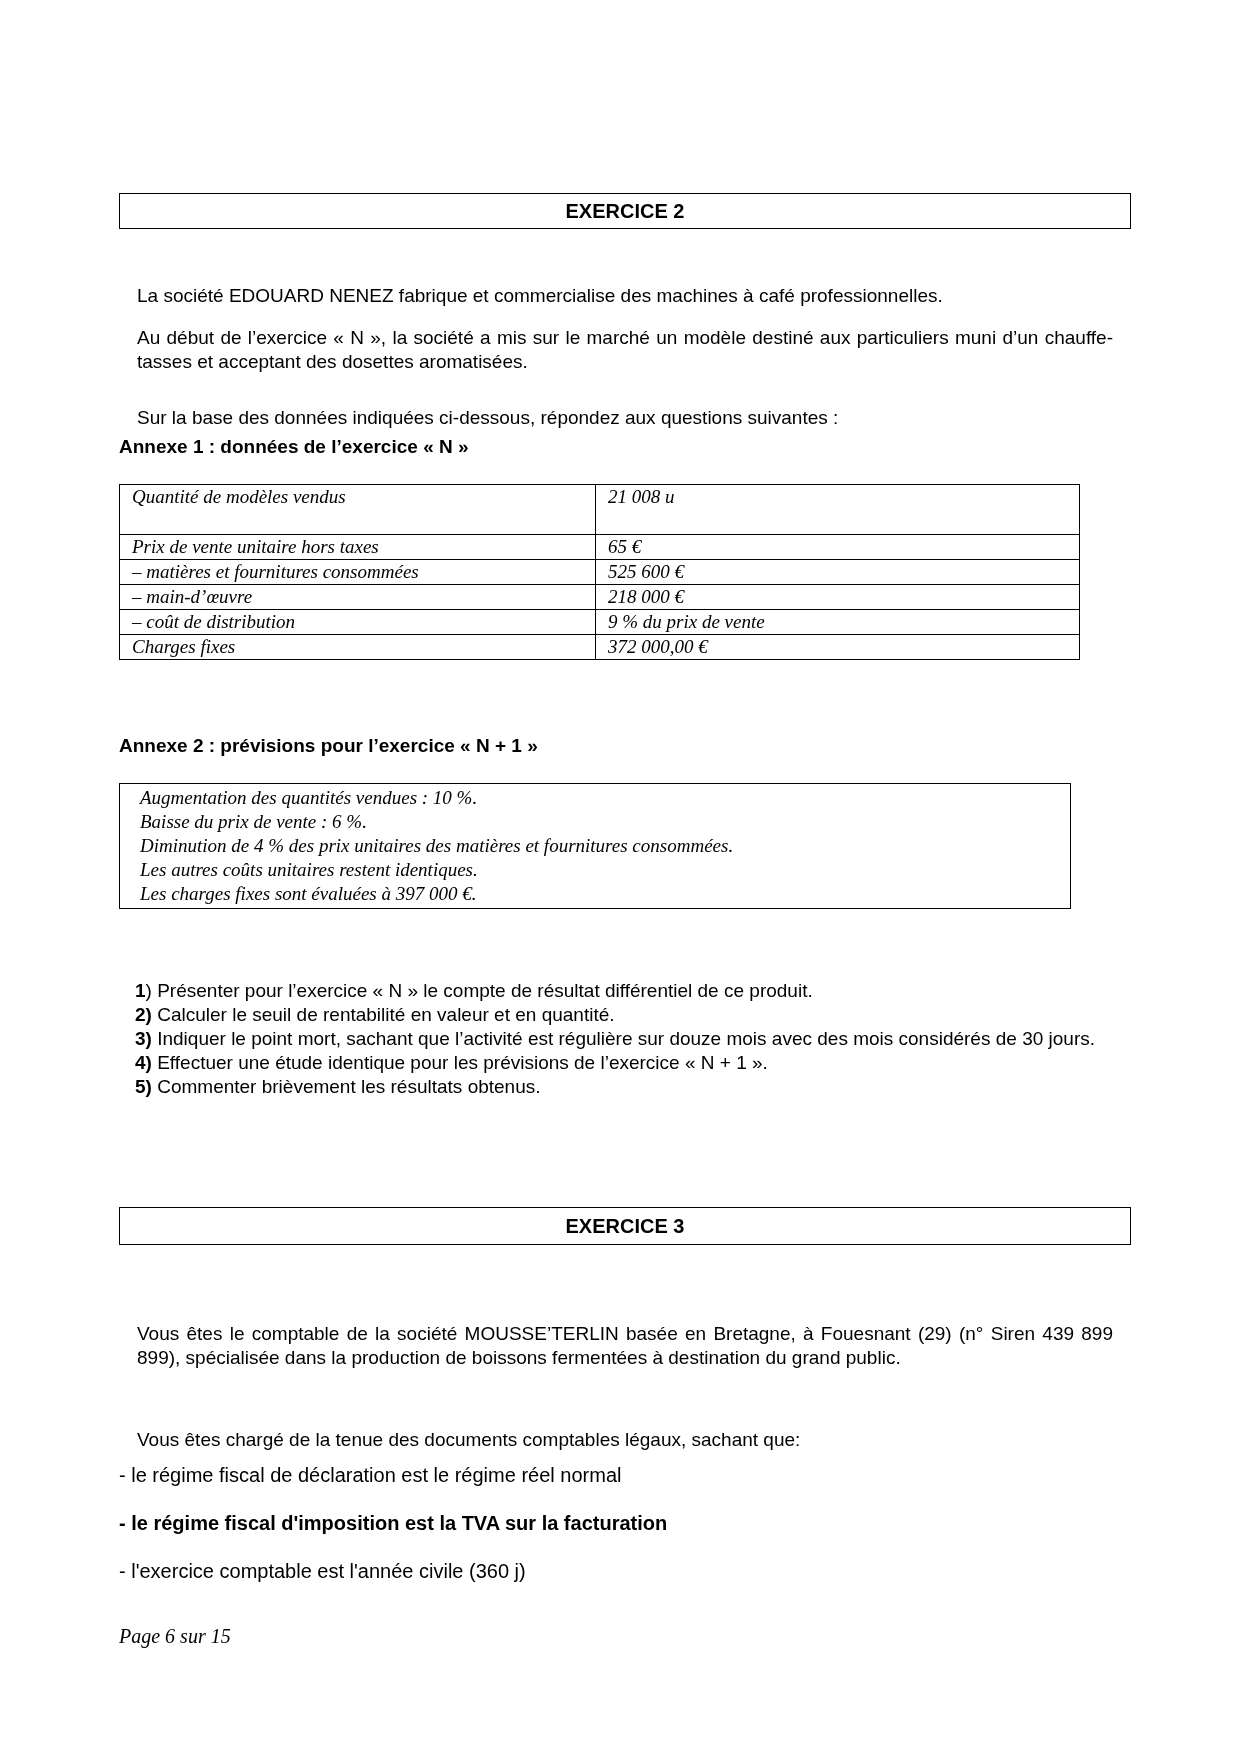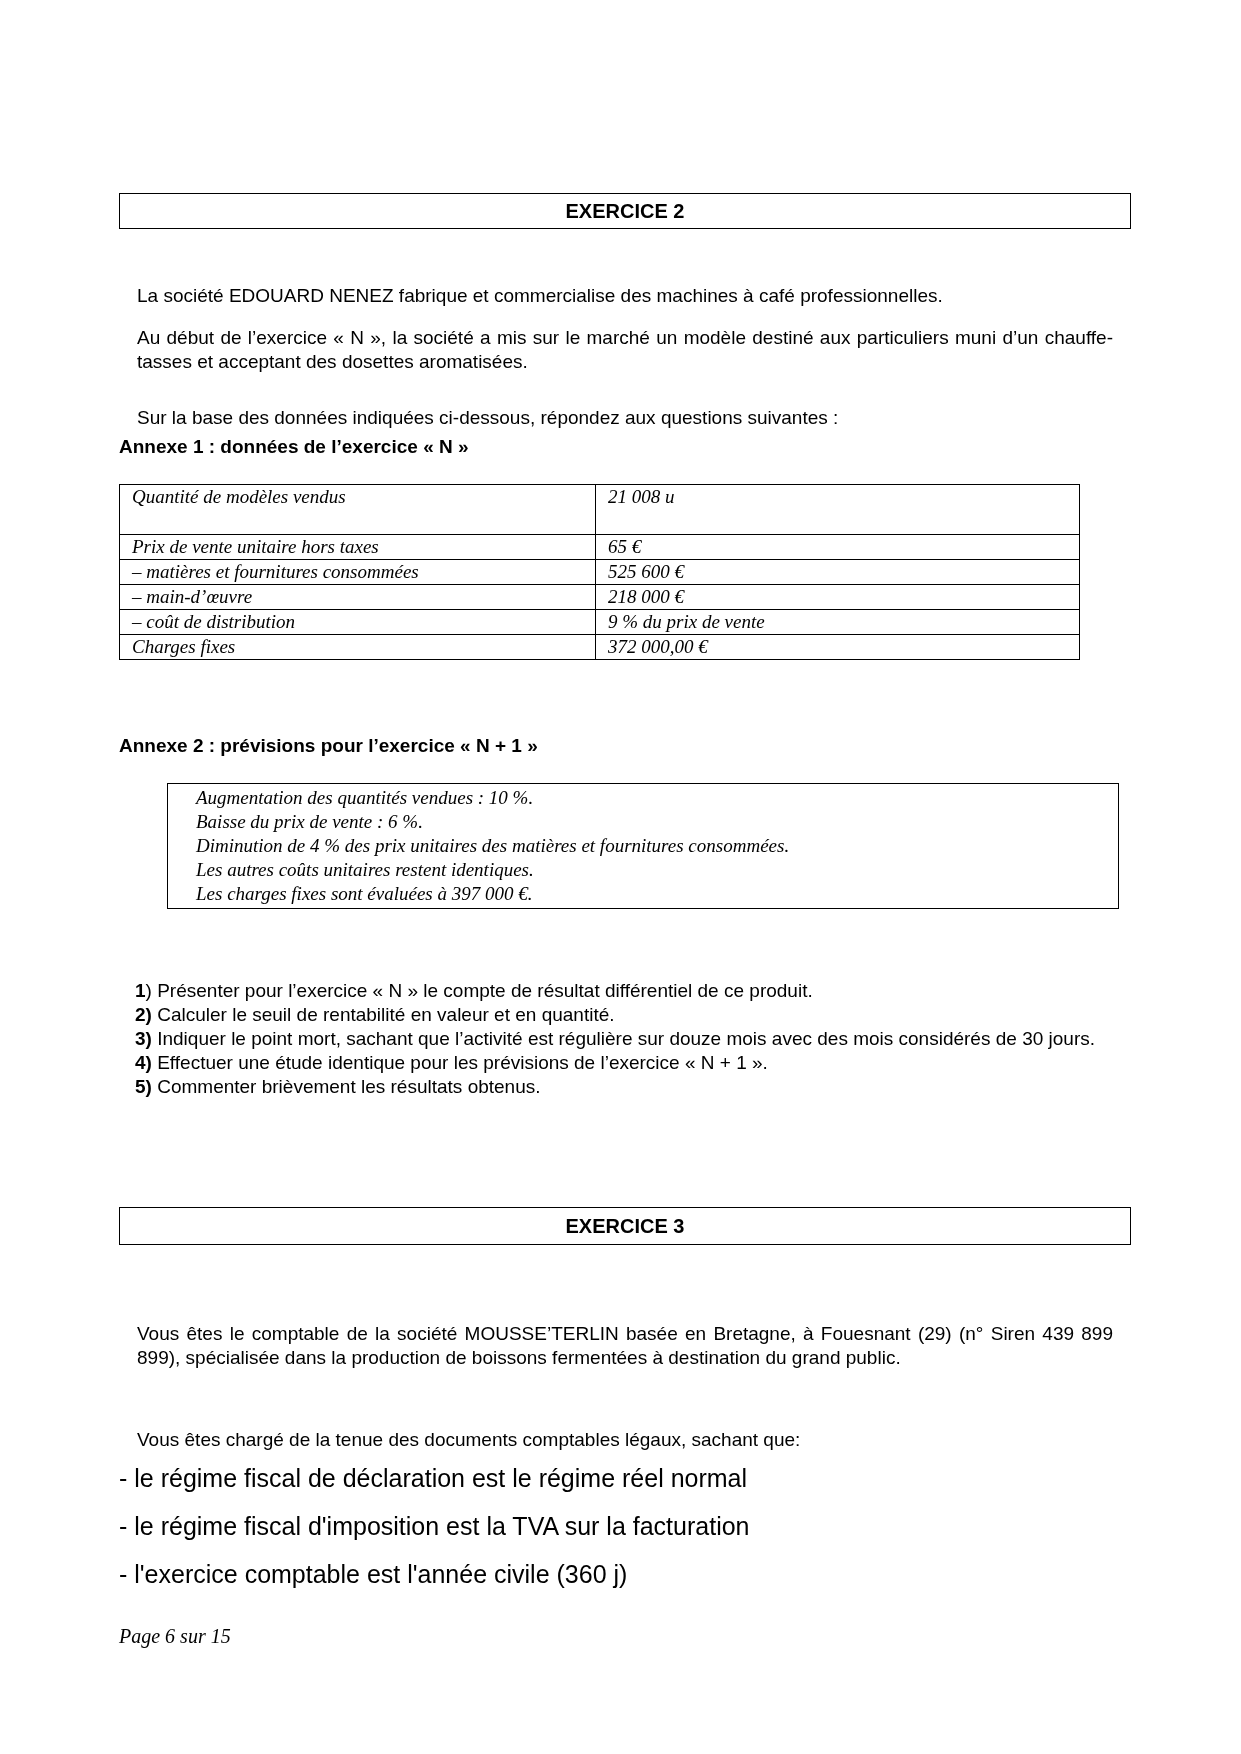--- a/index.html
+++ b/index.html
@@ -9,25 +9,25 @@
     border: 1px solid #000; box-sizing: border-box;
     display: flex; align-items: center; justify-content: center;
     font-family: "Liberation Sans", sans-serif; font-weight: bold; font-size: 20px;
   }
   .para { position: absolute; left: 119px; width: 1012px; font-family: "Liberation Sans", sans-serif; font-size: 19px; line-height: 24px; text-align: justify; }
   .para p { margin: 18px; }
   .heading { position: absolute; left: 119px; font-family: "Liberation Sans", sans-serif; font-weight: bold; font-size: 19px; }
   table.annex { position: absolute; left: 119px; width: 961px; border-collapse: collapse; font-family: "Liberation Serif", serif; font-style: italic; font-size: 19px; }
   table.annex td { border: 1px solid #000; padding: 0 12px; vertical-align: top; line-height: 24px; }
   table.annex td.c1 { width: 451px; }
-  .box2 { position: absolute; left: 119px; width: 952px; border: 1px solid #000; box-sizing: border-box; padding: 2px 28px; font-family: "Liberation Serif", serif; font-style: italic; font-size: 19px; line-height: 24px; margin-left: 48px; }
+  .box2 { position: absolute; left: 119px; width: 952px; border: 1px solid #000; box-sizing: border-box; padding: 2px 20px; font-family: "Liberation Serif", serif; font-style: italic; font-size: 19px; line-height: 24px; }
   .box2 div { margin: 0; }
   .q { position: absolute; left: 135px; width: 1012px; font-family: "Liberation Sans", sans-serif; font-size: 19px; line-height: 24px; text-align: justify; }
   .q .num { font-weight: bold; }
-  .bullet { position: absolute; left: 119px; font-family: "Liberation Sans", sans-serif; font-size: 25px; }
+  .bullet { position: absolute; left: 119px; font-family: "Liberation Sans", sans-serif; font-size: 20px; }
   .footer { position: absolute; left: 119px; top: 1625px; font-family: "Liberation Serif", serif; font-style: italic; font-size: 20px; }
 </style>
 </head>
 <body>
 
 <div class="ex-box" style="top:173px;margin-top:20px;">
   <span>EXERCICE 2</span>
 </div>
 
 <div class="para" style="top:266px;">
@@ -94,16 +94,16 @@
 
 <div class="para" style="top:1304px;">
   <p>Vous êtes le comptable de la société MOUSSE’TERLIN basée en Bretagne, à Fouesnant (29) (n° Siren 439 899 899), spécialisée dans la production de boissons fermentées à destination du grand public.</p>
 </div>
 
 <div class="para" style="top:1410px;">
   <p>Vous êtes chargé de la tenue des documents comptables légaux, sachant que:</p>
 </div>
 
 <div class="bullet" style="top:1464px;">- le régime fiscal de déclaration est le régime réel normal</div>
-<div class="bullet" style="top:1512px;">- le régime fiscal d'imposition est la TVA sur la facturation</div>
+<div class="bullet" style="top:1512px;font-weight:bold;">- le régime fiscal d'imposition est la TVA sur la facturation</div>
 <div class="bullet" style="top:1560px;">- l'exercice comptable est l'année civile (360 j)</div>
 
 <div class="footer">Page 6 sur 15</div>
 
 </body></html>

